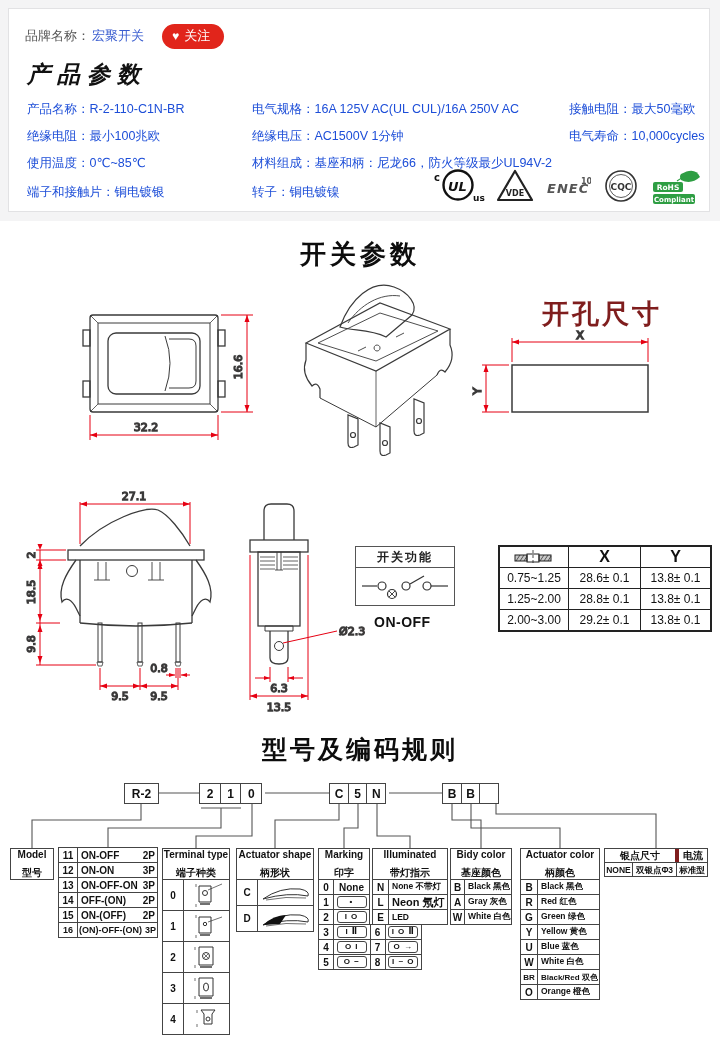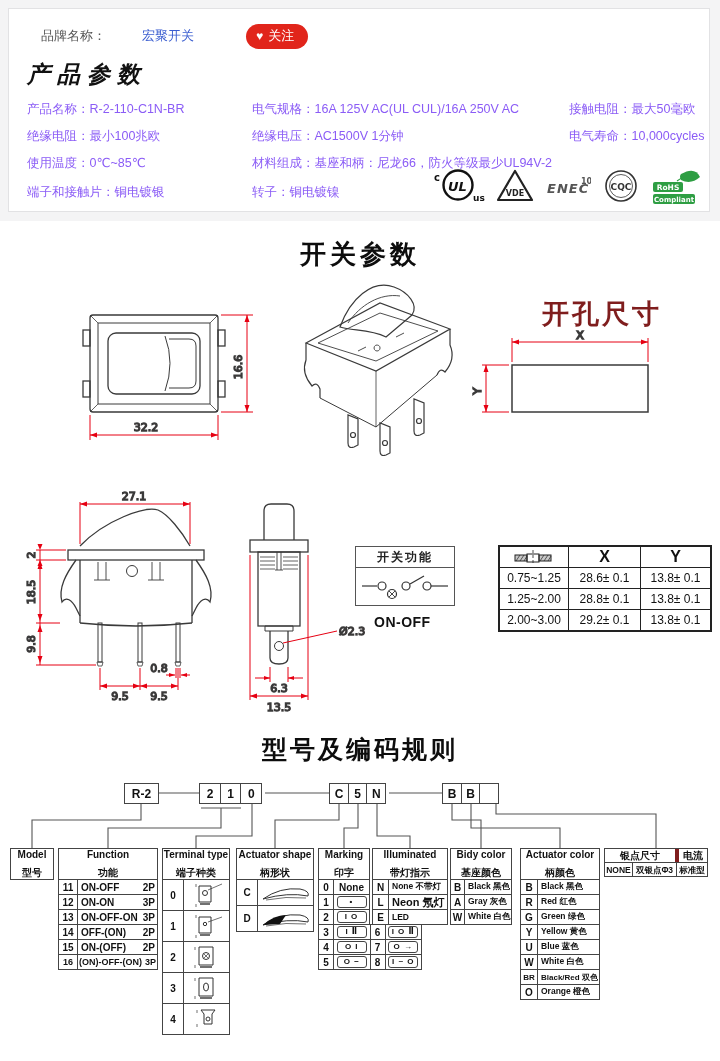--- a/index.html
+++ b/index.html
@@ -1,29 +1,29 @@
 <!DOCTYPE html>
 <html><head>
 <meta charset="utf-8">
 <style>
   html,body{margin:0;padding:0;}
   body{width:720px;height:1061px;position:relative;background:#fff;
        font-family:"Liberation Sans","DejaVu Sans",sans-serif;color:#333;overflow:hidden;}
   .abs{position:absolute;}
   .bg-top{left:0;top:0;width:720px;height:221px;background:#f4f4f5;}
   .card{left:8px;top:8px;width:702px;height:204px;background:#fff;border:1px solid #e2e2e4;box-sizing:border-box;}
-  .brand-row{left:32px;top:14px;height:26px;display:flex;align-items:center;font-size:13px;gap:34px;}
+  .brand-row{left:16px;top:14px;height:26px;display:flex;align-items:center;font-size:13px;}
   .brand-label{color:#555;}
   .brand-link{color:#3b5ed0;margin-left:2px;cursor:pointer;}
   .follow-btn{margin-left:18px;background:#e1251b;color:#fff;border:none;border-radius:13px;
               height:25px;padding:0 14px 0 10px;font-size:13px;display:flex;align-items:center;gap:5px;cursor:pointer;}
   .follow-heart{font-size:12px;line-height:1;}
   .prod-title{left:18px;top:50px;font-family:"DejaVu Serif","Liberation Serif",serif;
               font-style:italic;font-weight:bold;font-size:23px;letter-spacing:7px;color:#111;}
-  .spec{position:absolute;font-size:12.5px;color:#8b5cf6;white-space:nowrap;}
+  .spec{position:absolute;font-size:12.5px;color:#1d4ed8;white-space:nowrap;}
   .certs{left:424px;top:156px;display:flex;align-items:center;gap:10px;}
   .sec-title{width:720px;text-align:center;font-weight:bold;color:#0d0d0d;}
   .t1{top:237px;font-size:26px;letter-spacing:4px;}
   .t2{top:733px;font-size:25px;letter-spacing:3px;}
   .hole-title{left:542px;top:296px;font-size:27px;font-weight:bold;letter-spacing:3px;color:#7f1d1d;}
   svg text{font-family:"DejaVu Sans","Liberation Sans",sans-serif;}
   .dim{fill:#e60012;font-size:11px;}
   .fn-box{left:355px;top:546px;width:100px;height:60px;border:1px solid #555;box-sizing:border-box;background:#fff;}
   .fn-title{height:20px;border-bottom:1px solid #555;text-align:center;font-size:12px;font-weight:bold;
             letter-spacing:2px;line-height:20px;color:#222;}
@@ -340,24 +340,20 @@
 </svg>
 
 <div class="tbl tb" style="left:10px;top:848px;width:44px;height:32px">
   <div class="th" style="height:30px">
     <span>Model</span>
       <span>型号</span>
   </div>
 </div>
 
 <div class="tbl" style="left:58px;top:848px;width:100px">
-  <div class="tb th">
-    <span>Function</span>
-      <span>功能</span>
-  </div>
   <div class="tb row" style="height:16px">
     <div class="cc" style="width:18px">11</div>
       <div class="cv">ON-OFF</div>
       <div style="font-weight:bold;padding-right:2px">2P</div>
   </div>
   <div class="tb row" style="height:16px">
     <div class="cc" style="width:18px">12</div>
       <div class="cv">ON-ON</div>
       <div style="font-weight:bold;padding-right:2px">3P</div>
   </div>

